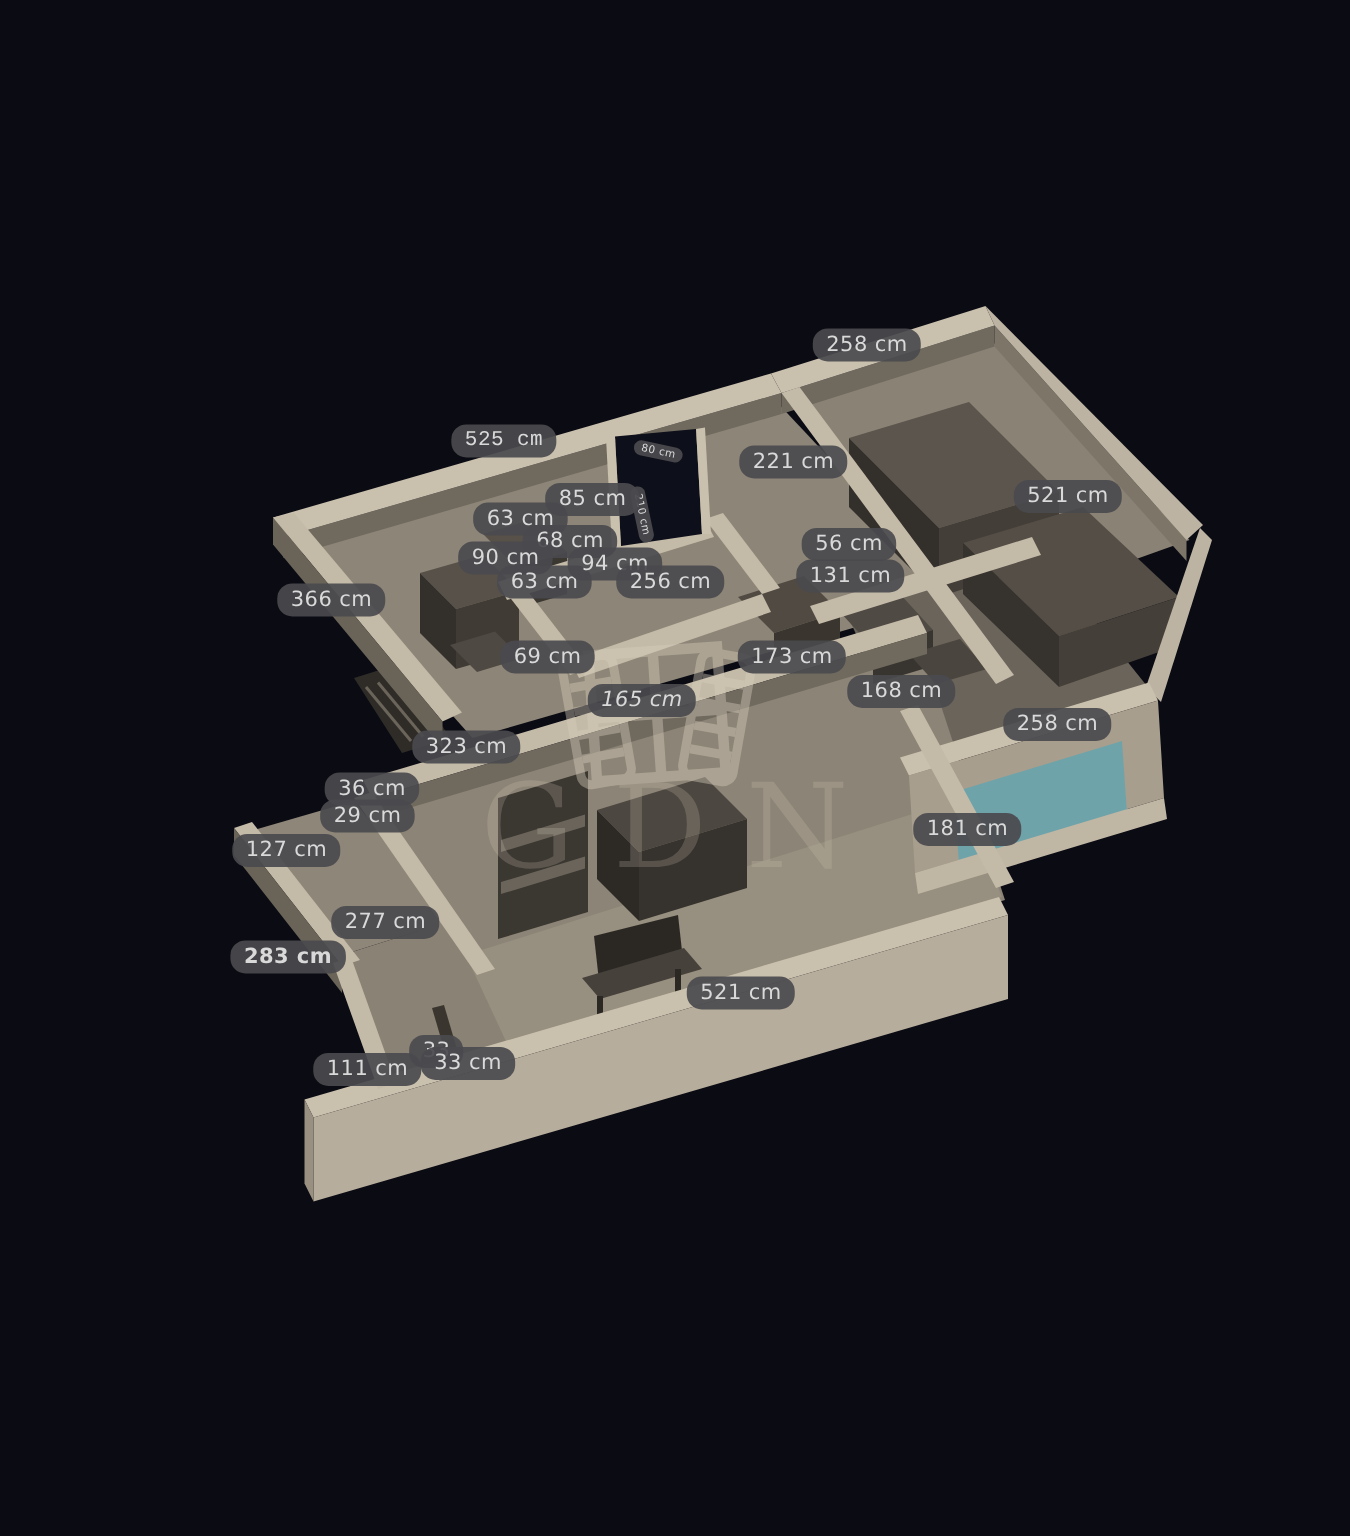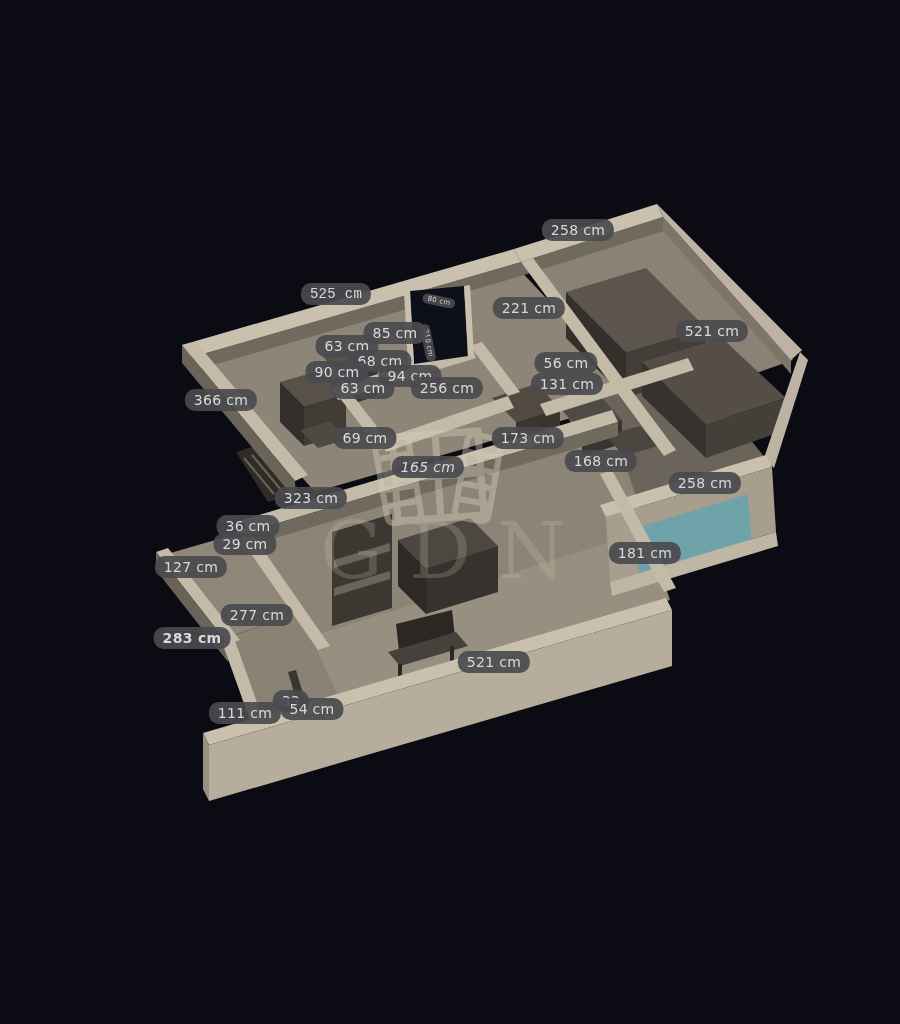--- a/index.html
+++ b/index.html
@@ -171,16 +171,16 @@
       <div class="pill" style="left: 705px; top: 483px; transform: translate(-50%, -50%);">258 cm</div>
       <div class="pill" style="left: 311px; top: 498px; transform: translate(-50%, -50%);">323 cm</div>
       <div class="pill" style="left: 248px; top: 526px; transform: translate(-50%, -50%);">36 cm</div>
       <div class="pill" style="left: 245px; top: 544px; transform: translate(-50%, -50%);">29 cm</div>
       <div class="pill" style="left: 191px; top: 551px; transform: translate(-50%, -50%); margin-top: 16px;">127 cm</div>
       <div class="pill" style="left: 645px; top: 553px; transform: translate(-50%, -50%);">181 cm</div>
       <div class="pill" style="left: 257px; top: 615px; transform: translate(-50%, -50%);">277 cm</div>
       <div class="pill" style="left: 192px; top: 638px; transform: translate(-50%, -50%); font-weight: bold;">283 cm</div>
       <div class="pill" style="left: 494px; top: 662px; transform: translate(-50%, -50%);">521 cm</div>
       <div class="pill" style="left: 291px; top: 701px; transform: translate(-50%, -50%);">33</div>
-      <div class="pill" style="left: 312px; top: 709px; transform: translate(-50%, -50%);">54 cm</div>
+      <div class="pill" style="left: 312px; top: 709px; transform: translate(-50%, -50%);">33 cm</div>
       <div class="pill" style="left: 245px; top: 713px; transform: translate(-50%, -50%);">111 cm</div>
     </div>
 </div>
 
 </body></html>

